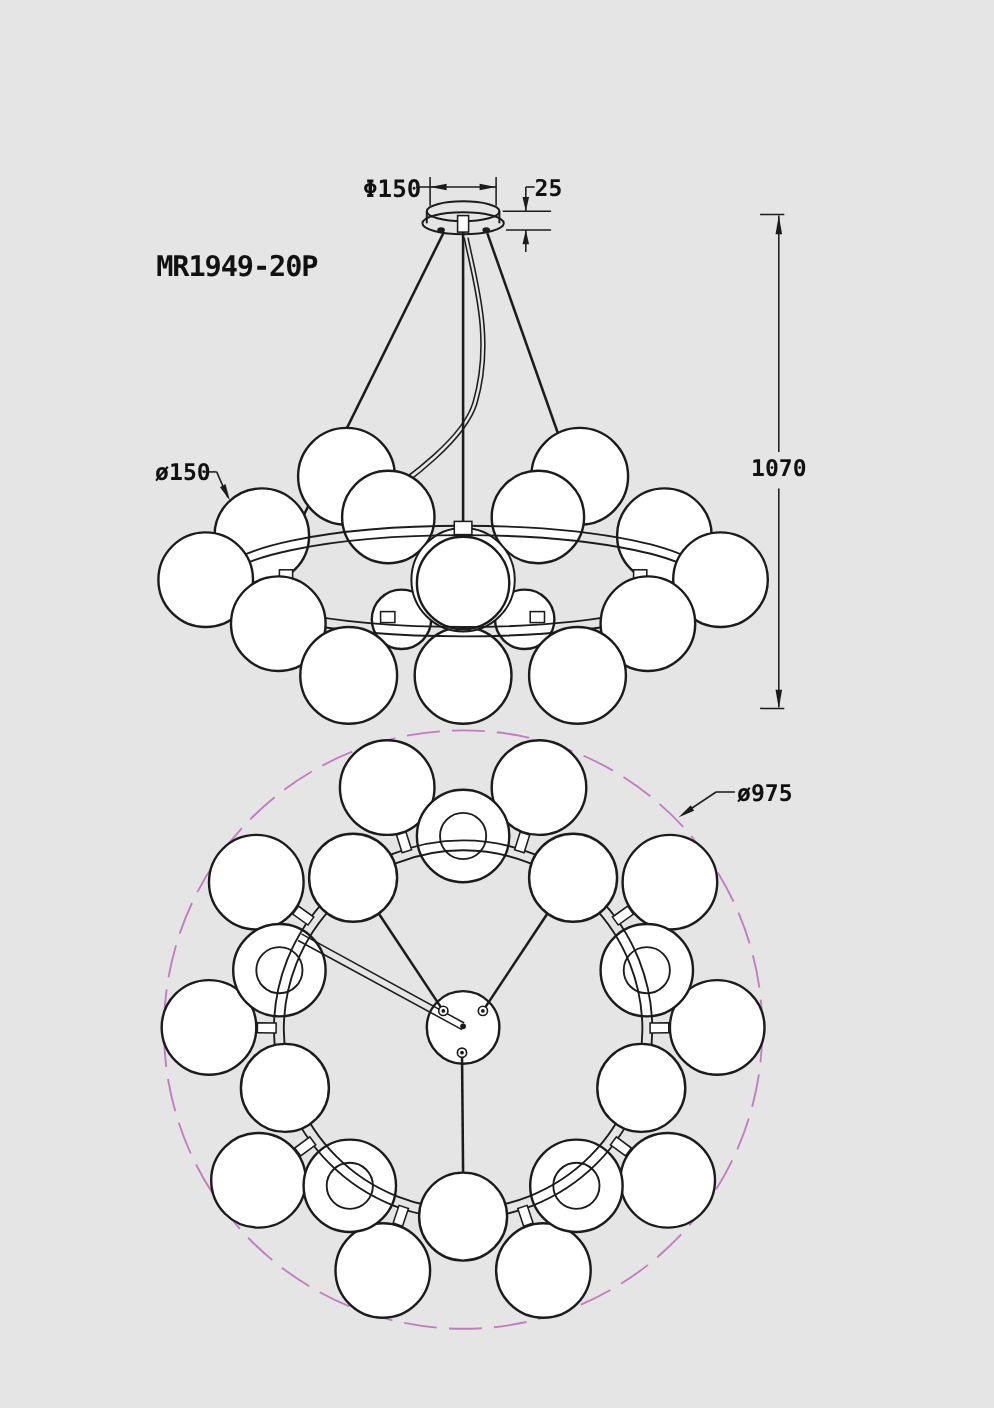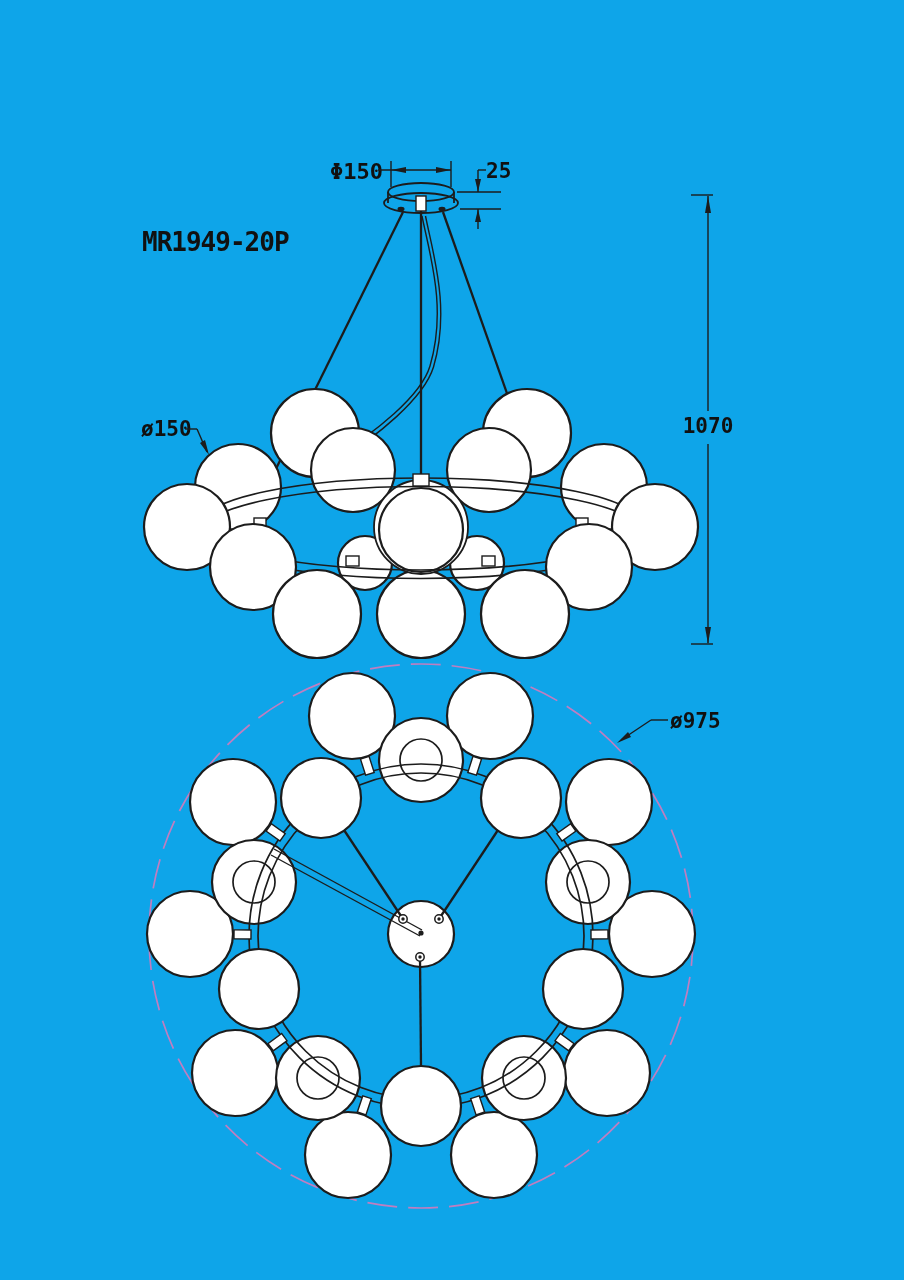--- a/index.html
+++ b/index.html
@@ -1,16 +1,16 @@
 <!DOCTYPE html>
 <html><head>
 <meta charset="utf-8">
 <style>
   html,body{margin:0;padding:0;background:#ffffff;}
-  .page{position:relative;width:904px;height:1280px;background:#0ea5e9;overflow:hidden;
+  .page{position:relative;width:904px;height:1280px;background:#e5e5e5;overflow:hidden;
         font-family:"DejaVu Sans Mono", monospace;}
   svg{position:absolute;left:0;top:0;}
   .globe{fill:#ffffff;stroke:#1c1c1c;stroke-width:2.2;}
   .halo{fill:#ffffff;stroke:#1c1c1c;stroke-width:1.8;}
   .band{fill:none;stroke:#1c1c1c;stroke-width:1.7;}
   .cable{fill:none;stroke:#1c1c1c;stroke-width:2.3;}
   .cord{fill:none;stroke:#1c1c1c;stroke-width:1.4;}
   .thin{fill:none;stroke:#1c1c1c;stroke-width:1.4;}
   .edge{fill:none;stroke:#1c1c1c;stroke-width:1.8;}
   .conn{fill:#ffffff;stroke:#1c1c1c;stroke-width:1.4;}

